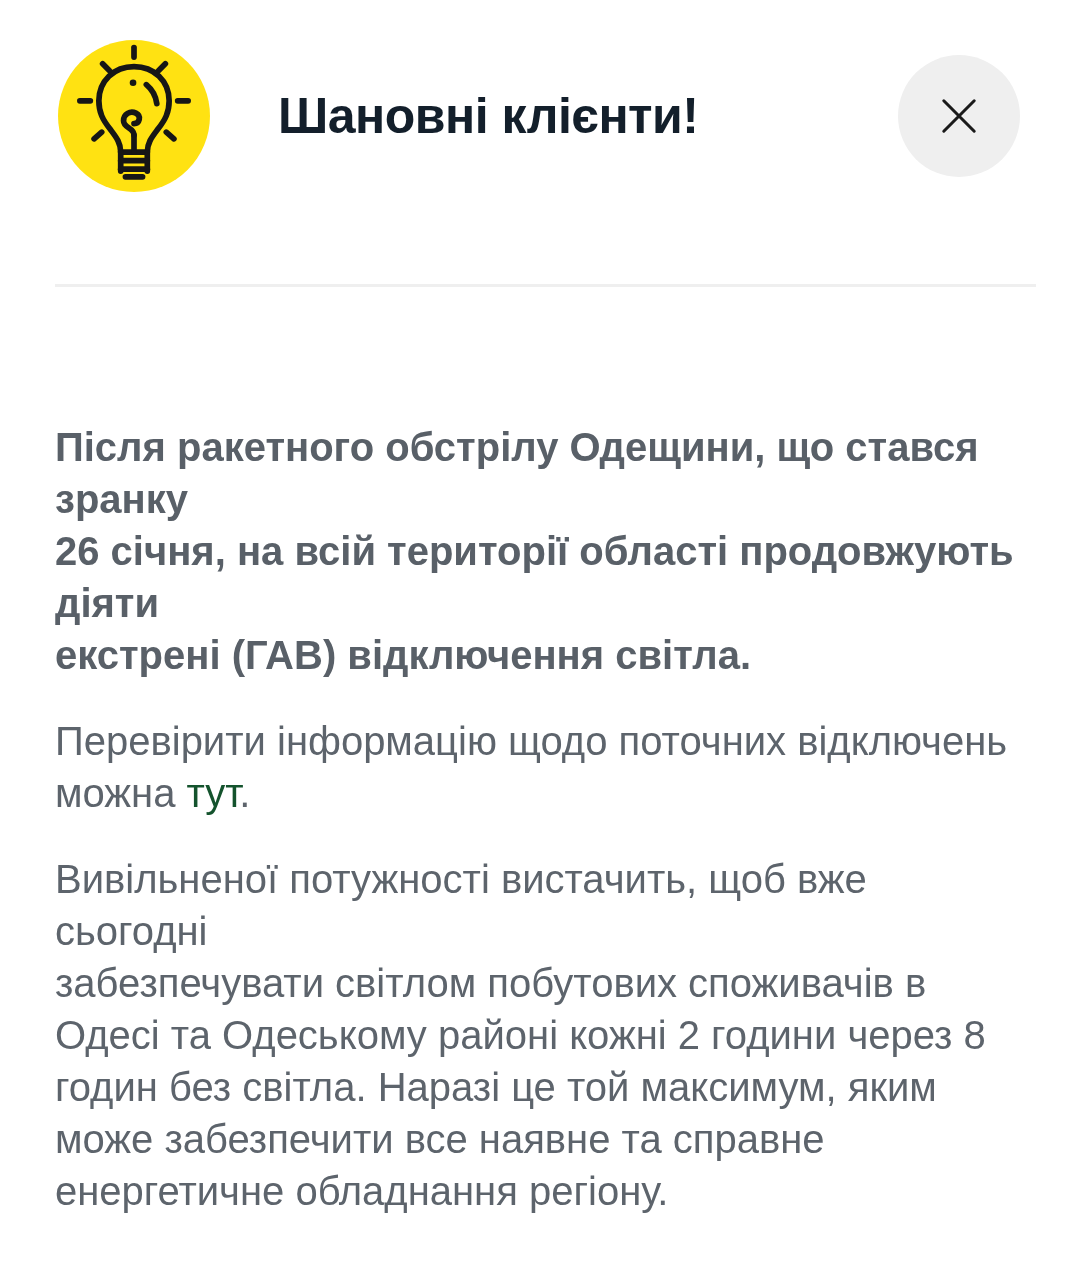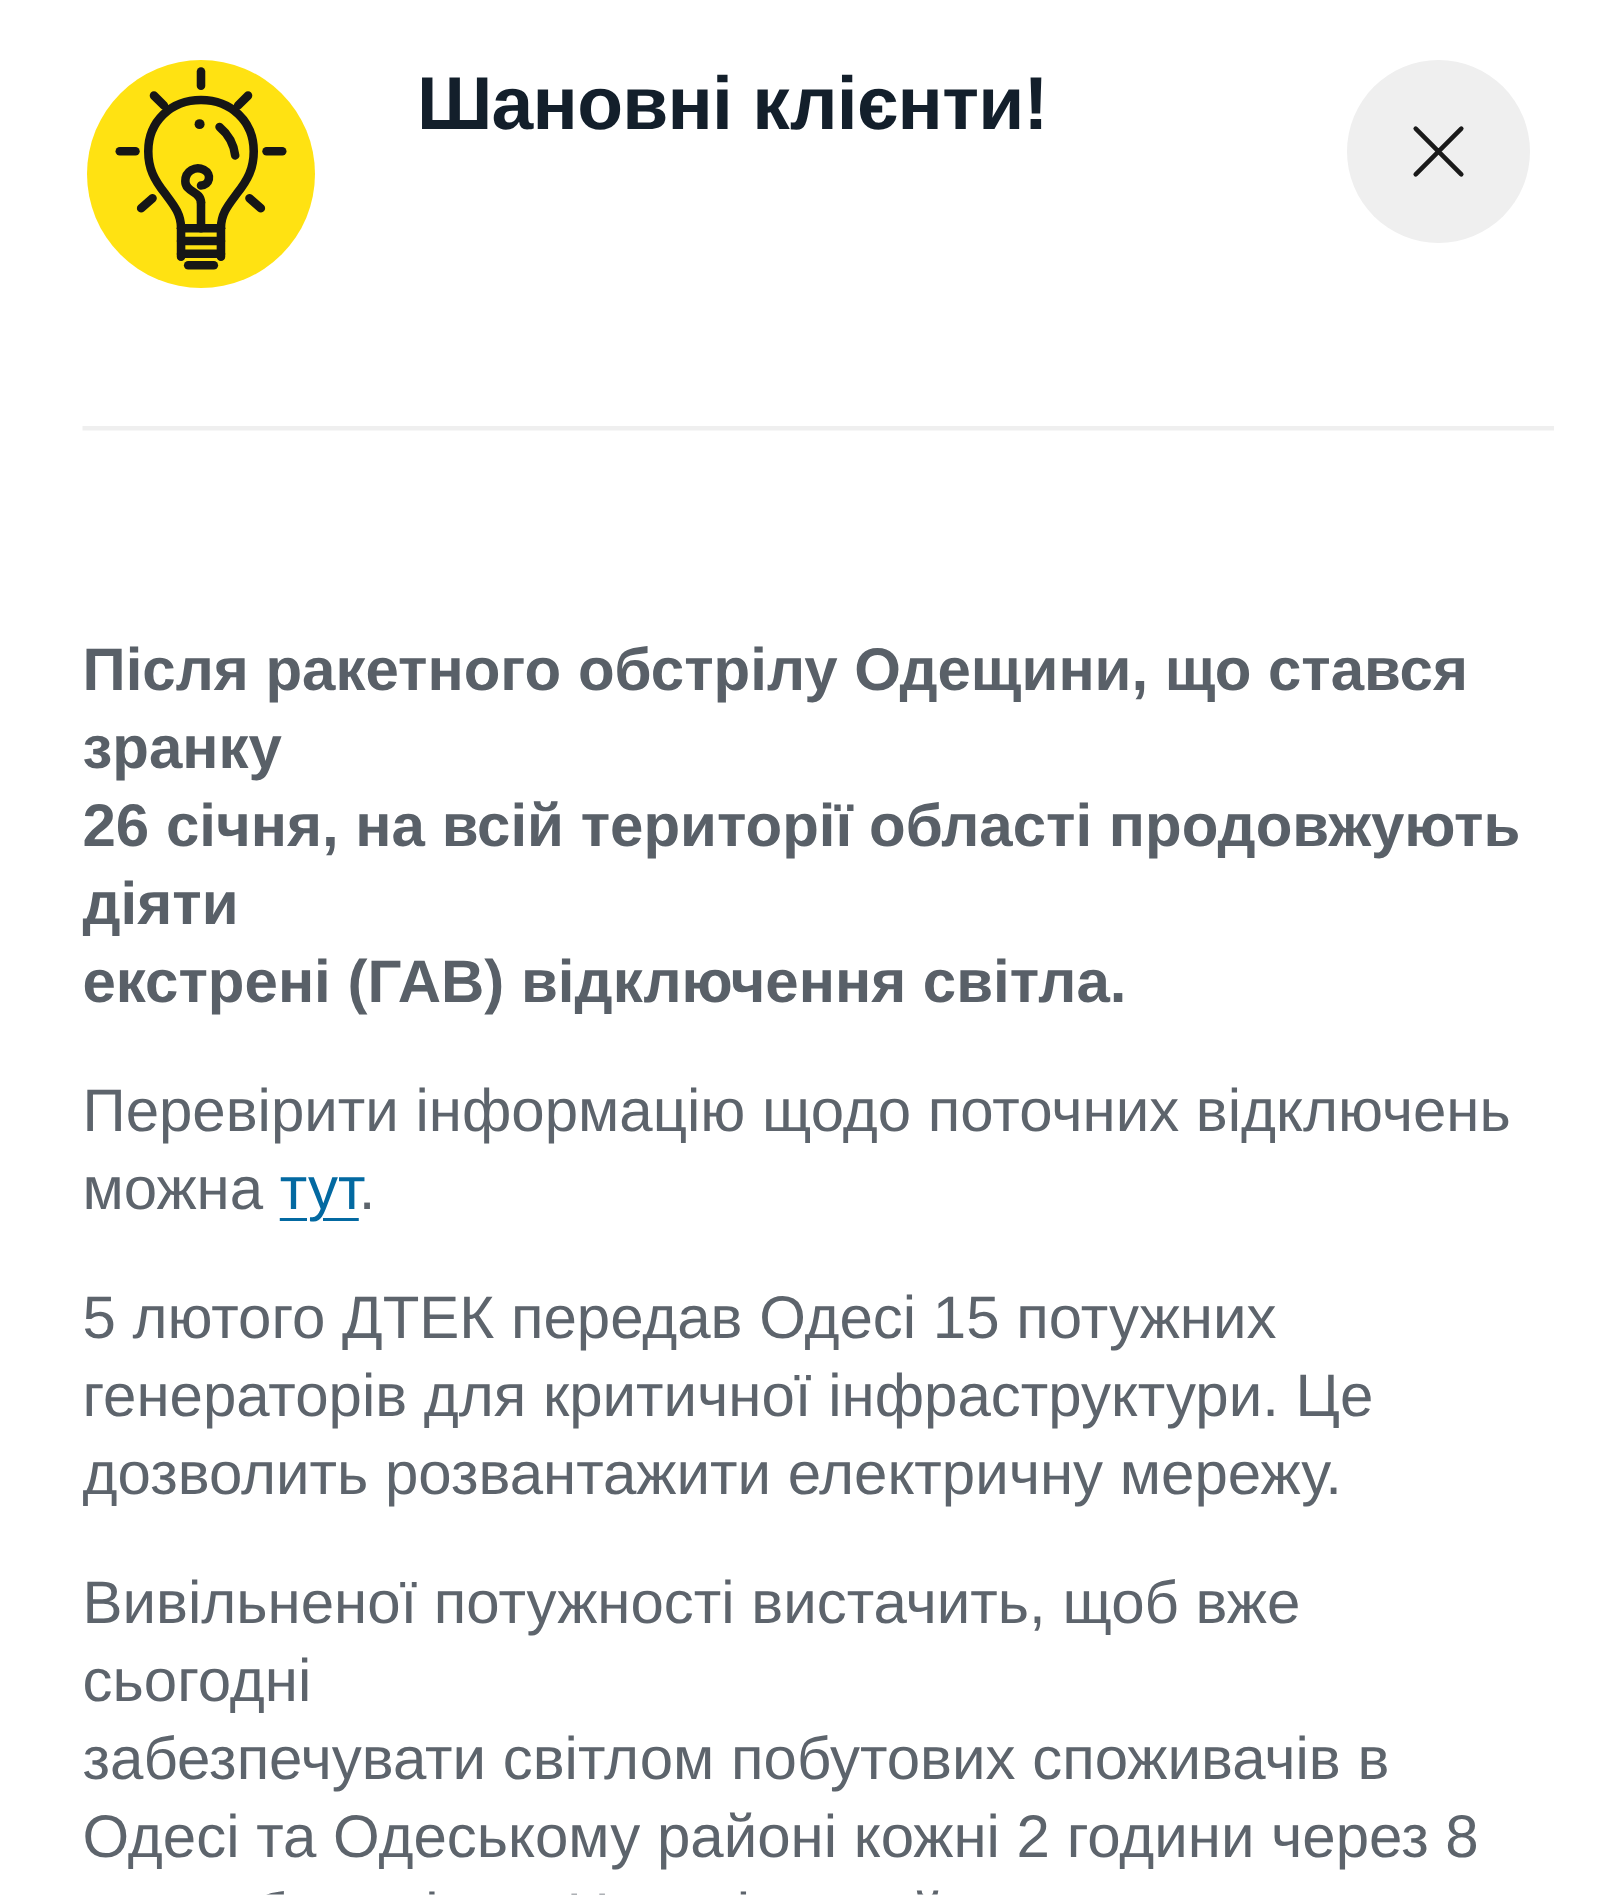--- a/index.html
+++ b/index.html
@@ -9,20 +9,21 @@
     height: 1263px;
     font-family: "Liberation Sans", sans-serif;
     overflow: hidden;
     position: relative;
   }
   .dialog { width: 100%; height: 100%; background: #ffffff; }
 
   
   .header {
     display: flex;
+    align-items: center;
     padding: 40px 60px 0 58px;
   }
   .bulb-badge {
     width: 152px;
     height: 152px;
     flex: 0 0 152px;
   }
   .bulb-badge svg { display: block; width: 100%; height: 100%; }
   .title {
     margin-left: 68px;
@@ -59,22 +60,21 @@
     padding: 0 55px;
     color: #5D646C;
     font-size: 40px;
     line-height: 52px;
   }
   .content p { margin: 0 0 34px 0; }
   .content p:last-child { margin-bottom: 12px; }
   .para { white-space: pre-line; }
   .para-bold { font-weight: 700; color: #596068; }
   a.inline-link {
-    color: #0369a1;
-    text-decoration: underline;
+    color: #14532d;
     text-decoration-thickness: 2px;
     text-underline-offset: 6px;
     cursor: pointer;
   }
 </style>
 </head>
 <body>
 
 <div class="dialog">
 
@@ -122,23 +122,20 @@
   </div>
 
   <hr class="divider">
 
   <div class="content">
     <p><span class="para para-bold">Після ракетного обстрілу Одещини, що стався зранку
 26 січня, на всій території області продовжують діяти
 екстрені (ГАВ) відключення світла.</span></p>
     <p><span class="para">Перевірити інформацію щодо поточних відключень
 можна </span><a class="inline-link">тут</a><span class="para">.</span></p>
-    <p><span class="para">5 лютого ДТЕК передав Одесі 15 потужних
-генераторів для критичної інфраструктури. Це
-дозволить розвантажити електричну мережу.</span></p>
     <p><span class="para">Вивільненої потужності вистачить, щоб вже сьогодні
 забезпечувати світлом побутових споживачів в
 Одесі та Одеському районі кожні 2 години через 8
 годин без світла. Наразі це той максимум, яким
 може забезпечити все наявне та справне
 енергетичне обладнання регіону.</span></p>
   </div>
 
 </div>
 

